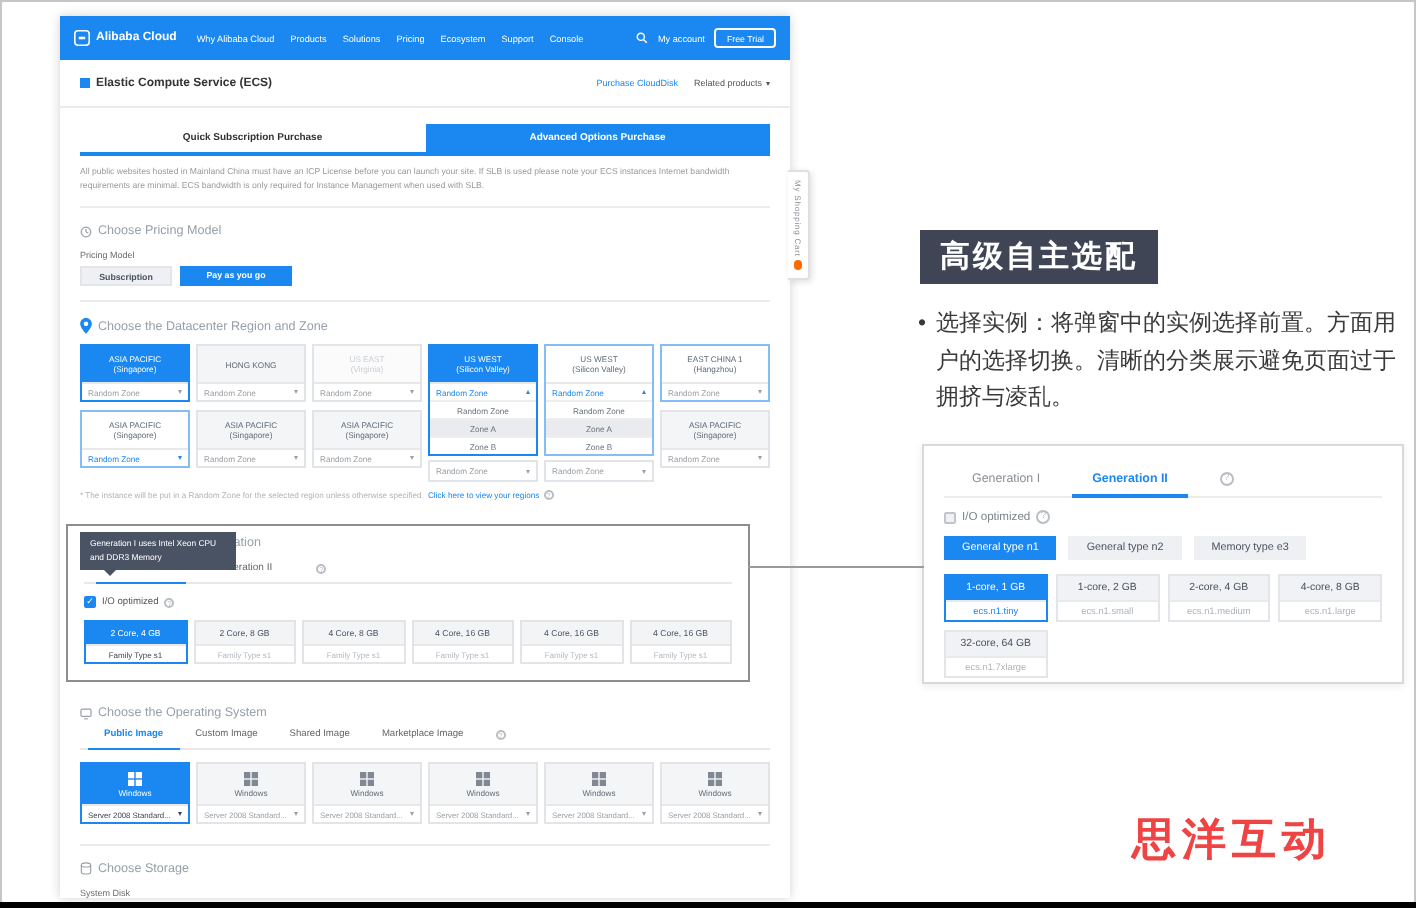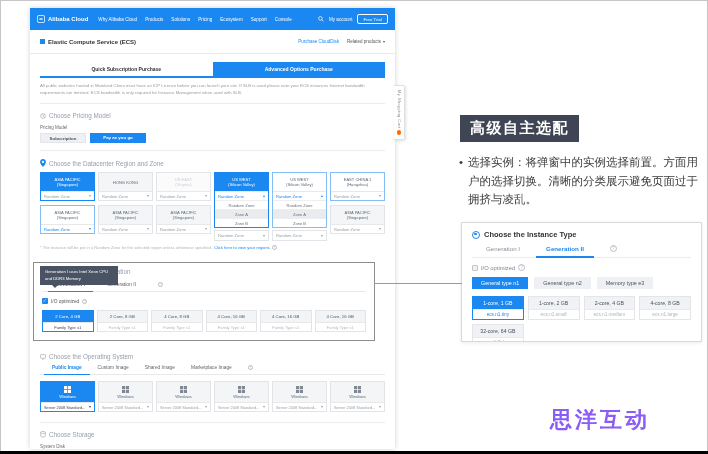--- a/index.html
+++ b/index.html
@@ -115,21 +115,21 @@
   .pill { height:12px; line-height:12px; padding:0 9px; font-size:5.4px; background:#eef0f3; color:#4a5260; }
   .pill.active { background:#1b87f0; color:#fff; }
   .pgrid { display:grid; grid-template-columns:repeat(4,1fr); gap:4px; margin-top:7px; }
   .picard { border:1px solid #e3e5e9; background:#fff; }
   .picard.active { border-color:#1b87f0; }
   .pspec { height:12px; line-height:12px; text-align:center; font-size:5.2px; background:#f1f2f5; color:#47505c; }
   .active .pspec { background:#1b87f0; color:#fff; }
   .pcode { height:10px; line-height:10px; text-align:center; font-size:4.7px; color:#aeb4bb; border-top:1px solid #e9e9e9; background:#fff; }
   .active .pcode { color:#1b87f0; }
 
-  .watermark { position:absolute; left:524px; top:405px; width:152px; text-align:center; font-weight:bold; color:#8b5cf6; z-index:40;
+  .watermark { position:absolute; left:540px; top:405px; width:152px; text-align:center; font-weight:bold; color:#ef4444; z-index:40;
     text-shadow:-1.5px -1.5px 0 #fff, 1.5px -1.5px 0 #fff, -1.5px 1.5px 0 #fff, 1.5px 1.5px 0 #fff, 0 1.5px 0 #fff, 0 -1.5px 0 #fff, 1.5px 0 0 #fff, -1.5px 0 0 #fff; }
   .wm1 { font-size:22px; letter-spacing:3px; }
   .wm2 { font-size:15px; letter-spacing:.5px; }
 </style>
 </head>
 <body>
 
 <div class="frame"></div>
 <div class="bottomline"></div>
 <div class="connector"></div>
@@ -528,24 +528,20 @@
 </div>
 
 <div class="badge">高级自主选配</div>
 
 <div class="bullet-wrap">
   <span class="bullet-dot">•</span>
   <span>选择实例：将弹窗中的实例选择前置。方面用户的选择切换。清晰的分类展示避免页面过于拥挤与凌乱。</span>
 </div>
 
 <div class="pcard">
-  <div class="pc-head">
-    <span class="target-ic"></span>
-    <span>Choose the Instance Type</span>
-  </div>
   <div class="pc-tabs">
     <span class="pc-tab">Generation I</span>
     <span class="pc-tab active">Generation II</span>
     <span class="qi2">?</span>
   </div>
   <div class="pc-chk">
     <span class="chk-off"></span>
     <span>I/O optimized</span>
     <span class="qi2">?</span>
   </div>

